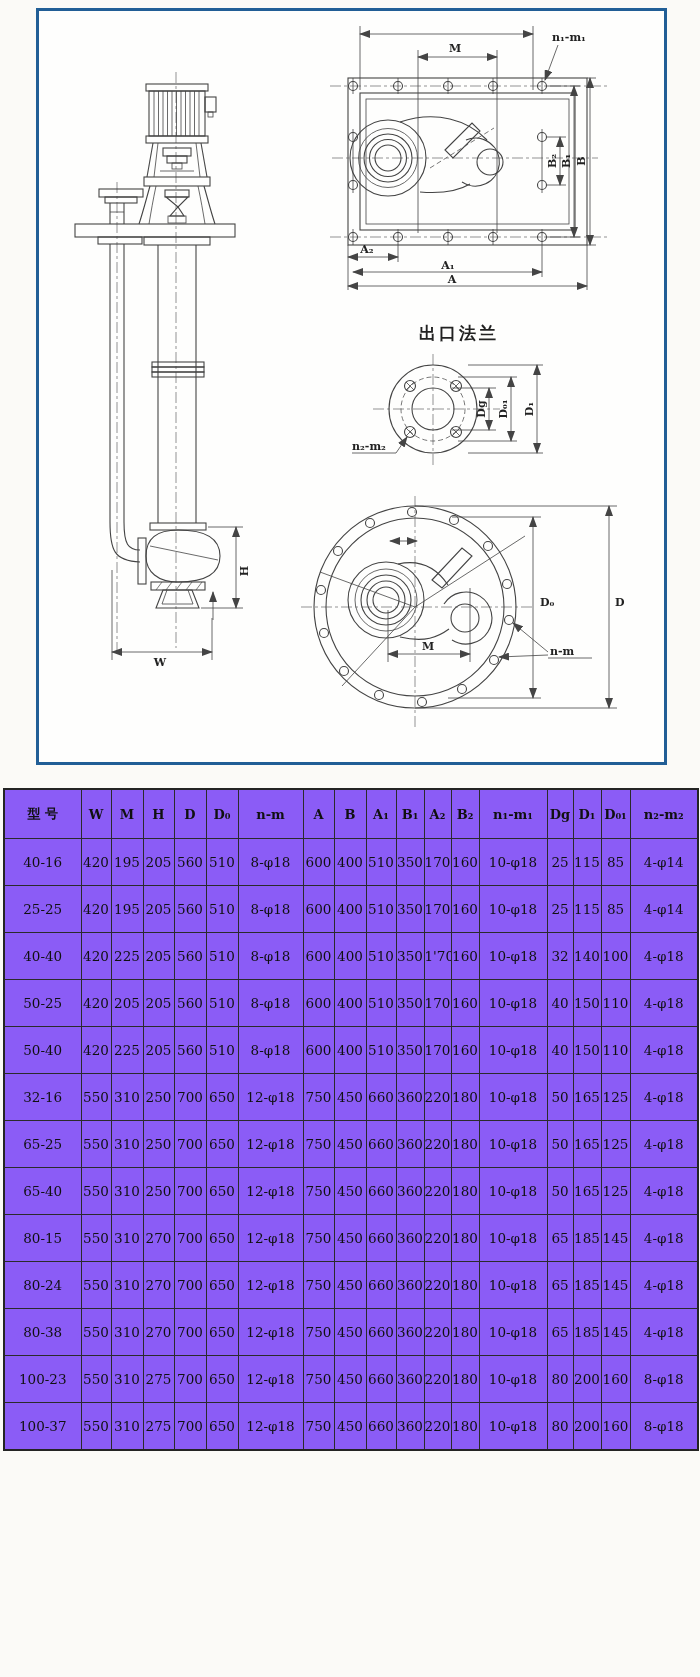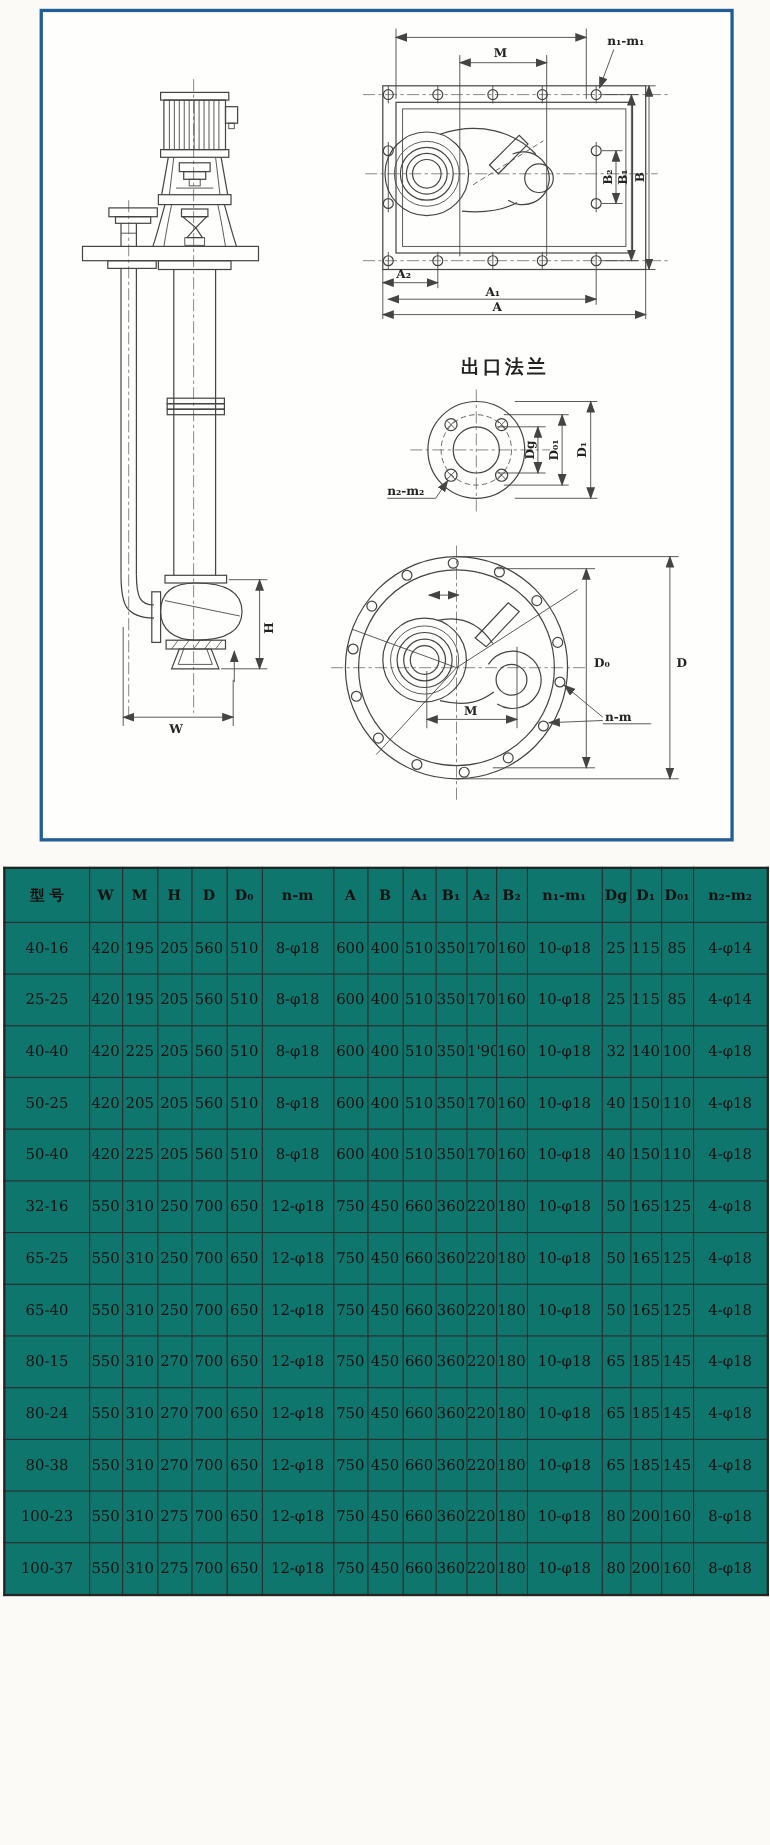--- a/index.html
+++ b/index.html
@@ -18,21 +18,21 @@
   .ln{stroke:#444;fill:none;stroke-width:1.1;}
   .lt{stroke:#444;fill:none;stroke-width:.8;}
   .cl{stroke:#666;fill:none;stroke-width:.7;stroke-dasharray:11 3 3 3;}
   .dsh{stroke:#555;fill:none;stroke-width:.8;stroke-dasharray:5 3;}
   .lbl{font:bold 11px "DejaVu Serif",serif;fill:#222;}
   .cjk{font:600 17px "DejaVu Sans",sans-serif;fill:#222;letter-spacing:3px;}
   .hatch{stroke:#444;stroke-width:.7;}
   
   .spec{
     position:absolute;left:3px;top:788px;width:694px;
-    border-collapse:collapse;table-layout:fixed;background:#0f766e;
+    border-collapse:collapse;table-layout:fixed;background:#8b5cf6;
     border:2px solid #242424;
   }
   .spec th,.spec td{
     border:1px solid #2b2b2b;text-align:center;vertical-align:middle;
     padding:0;color:#101010;overflow:hidden;white-space:nowrap;
   }
   .spec th{height:48px;font-size:13px;font-weight:bold;}
   .spec td{height:46px;font-size:13.5px;font-weight:normal;}
 </style>
 </head>
@@ -432,21 +432,21 @@
         <td>420</td>
         <td>225</td>
         <td>205</td>
         <td>560</td>
         <td>510</td>
         <td>8-φ18</td>
         <td>600</td>
         <td>400</td>
         <td>510</td>
         <td>350</td>
-        <td>1'90</td>
+        <td>1'70</td>
         <td>160</td>
         <td>10-φ18</td>
         <td>32</td>
         <td>140</td>
         <td>100</td>
         <td>4-φ18</td>
       </tr>
 
 
       <tr>

